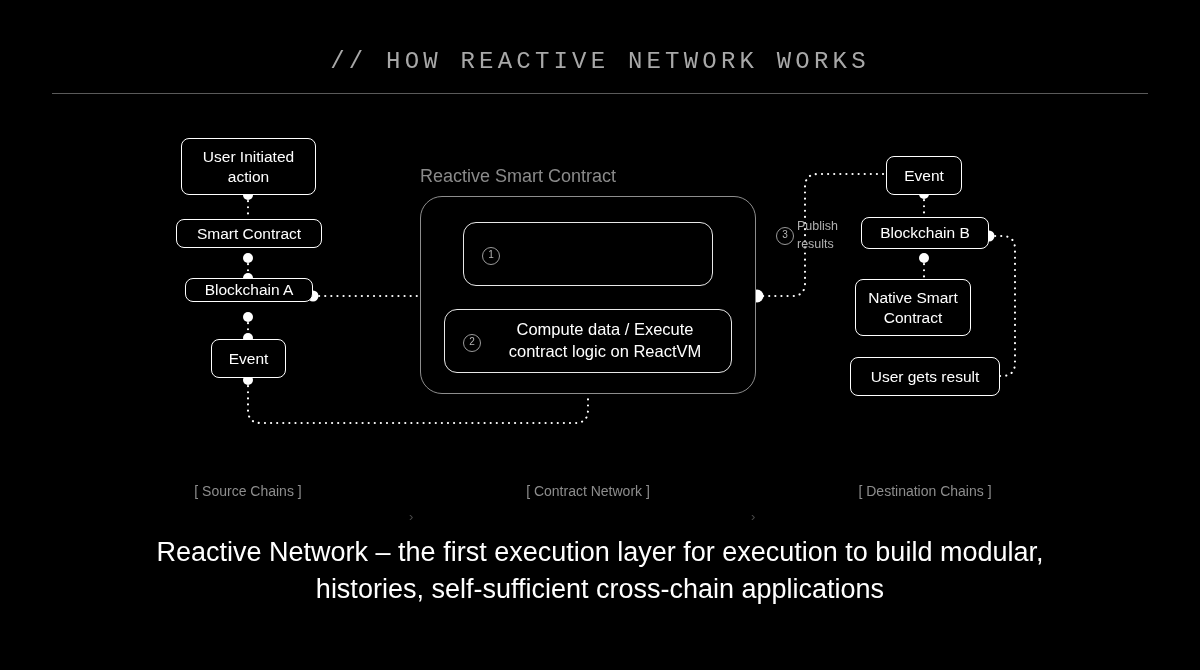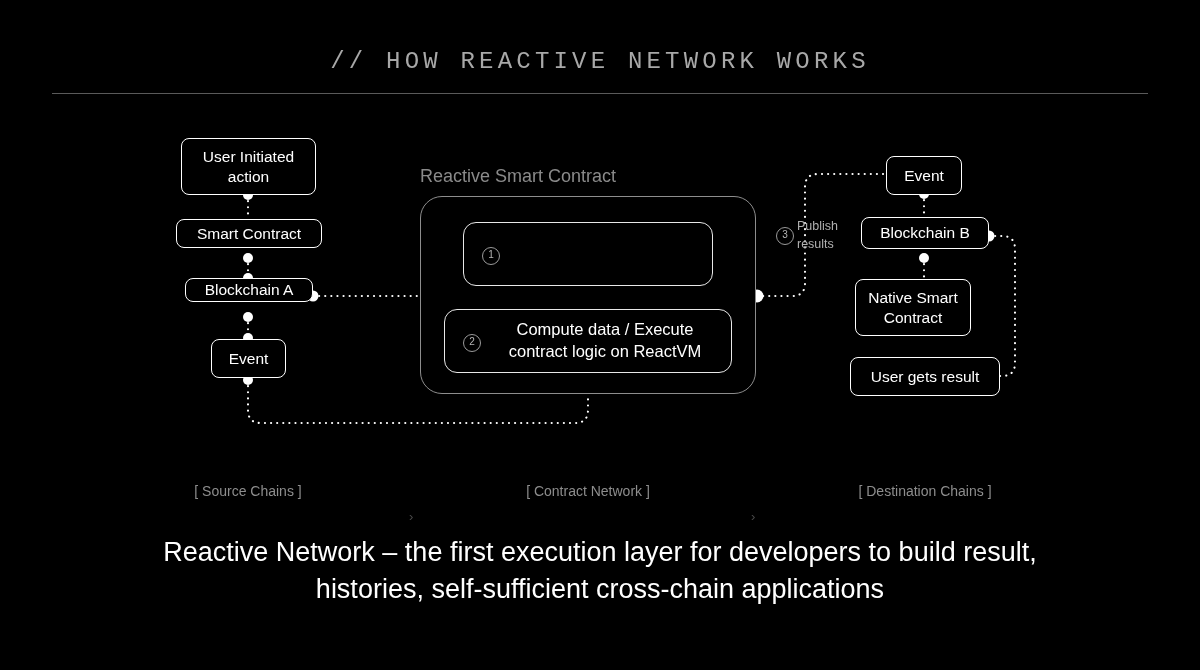--- a/index.html
+++ b/index.html
@@ -271,15 +271,15 @@
 
   <div class="section-label" style="left:148px; width:200px;">[ Source Chains ]</div>
   <div class="section-label" style="left:488px; width:200px;">[ Contract Network ]</div>
   <div class="section-label" style="left:825px; width:200px;">[ Destination Chains ]</div>
 
   <div class="chev" style="left:409px;">›</div>
   <div class="chev" style="left:751px;">›</div>
 </div>
 
 <div class="caption">
-  <div>Reactive Network – the first execution layer for developers to build result,</div>
+  <div>Reactive Network – the first execution layer for execution to build modular,</div>
   <div>histories, self-sufficient cross-chain applications</div>
 </div>
 
 </body></html>

